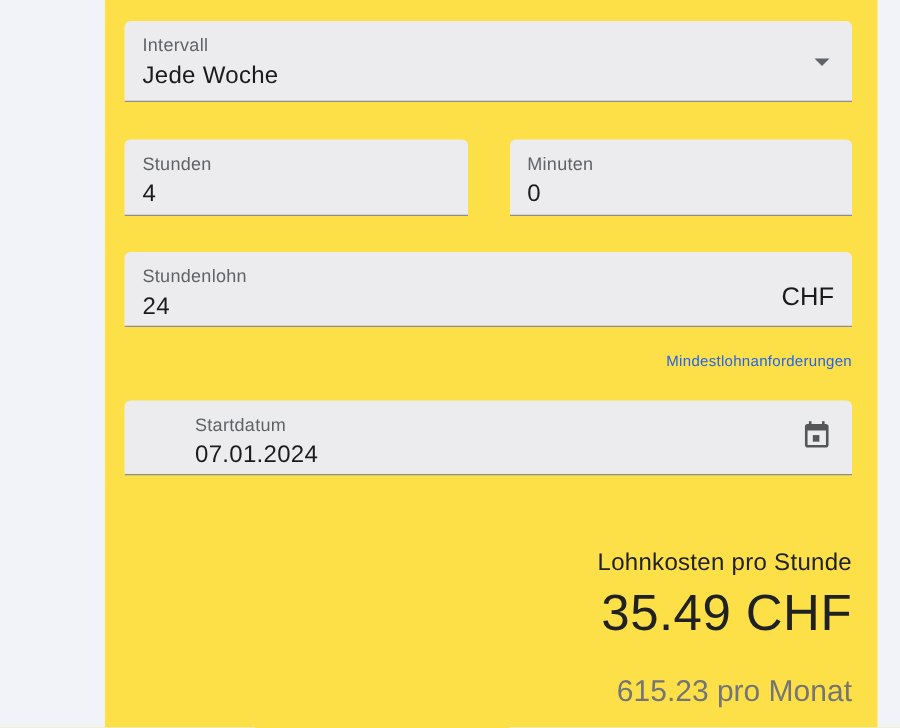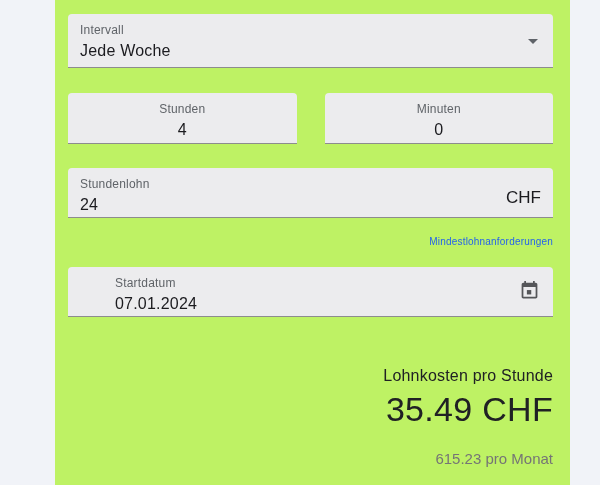--- a/index.html
+++ b/index.html
@@ -7,25 +7,25 @@
     padding: 0;
     width: 600px;
     height: 485px;
     overflow: hidden;
     font-family: "Liberation Sans", "DejaVu Sans", sans-serif;
     background: #f1f3f8;
   }
   .stage { position: relative; width: 600px; height: 485px; }
   .panel {
     position: absolute;
-    left: 55px;
+    left: 70px;
     top: 0;
     width: 515px;
     height: 485px;
-    background: #bef264;
+    background: #fde047;
     box-sizing: border-box;
     padding: 14px 17px 0 13px;
   }
   
   .field {
     position: relative;
     background: #ececee;
     border-radius: 4px 4px 0 0;
     border-bottom: 1px solid #8d8d8d;
     box-sizing: border-box;
@@ -45,21 +45,20 @@
     margin-top: 2px;
     letter-spacing: .2px;
   }
   .h54 { height: 54px; }
   .h51 { height: 51px; }
   .h50 { height: 50px; }
   .row2 {
     display: flex;
     gap: 28px;
     margin-top: 25px;
-    text-align: center;
   }
   .row2 .field { flex: 1 1 0; }
   .mt24 { margin-top: 24px; }
   .mt16 { margin-top: 16px; padding-left: 47px; }
   .select-arrow {
     position: absolute;
     right: 15px;
     top: 50%;
     margin-top: -2px;
     width: 0; height: 0;
@@ -107,21 +106,21 @@
     color: #202124;
     letter-spacing: .2px;
   }
   .result-value {
     font-size: 34px;
     color: #202124;
     margin-top: 5px;
     letter-spacing: .3px;
   }
   .result-permonth {
-    font-size: 15px;
+    font-size: 20px;
     color: #757575;
     margin-top: 21px;
   }
   .details-row {
     margin-top: 20px;
     text-align: right;
   }
   .details-link {
     display: inline-flex;
     align-items: center;

